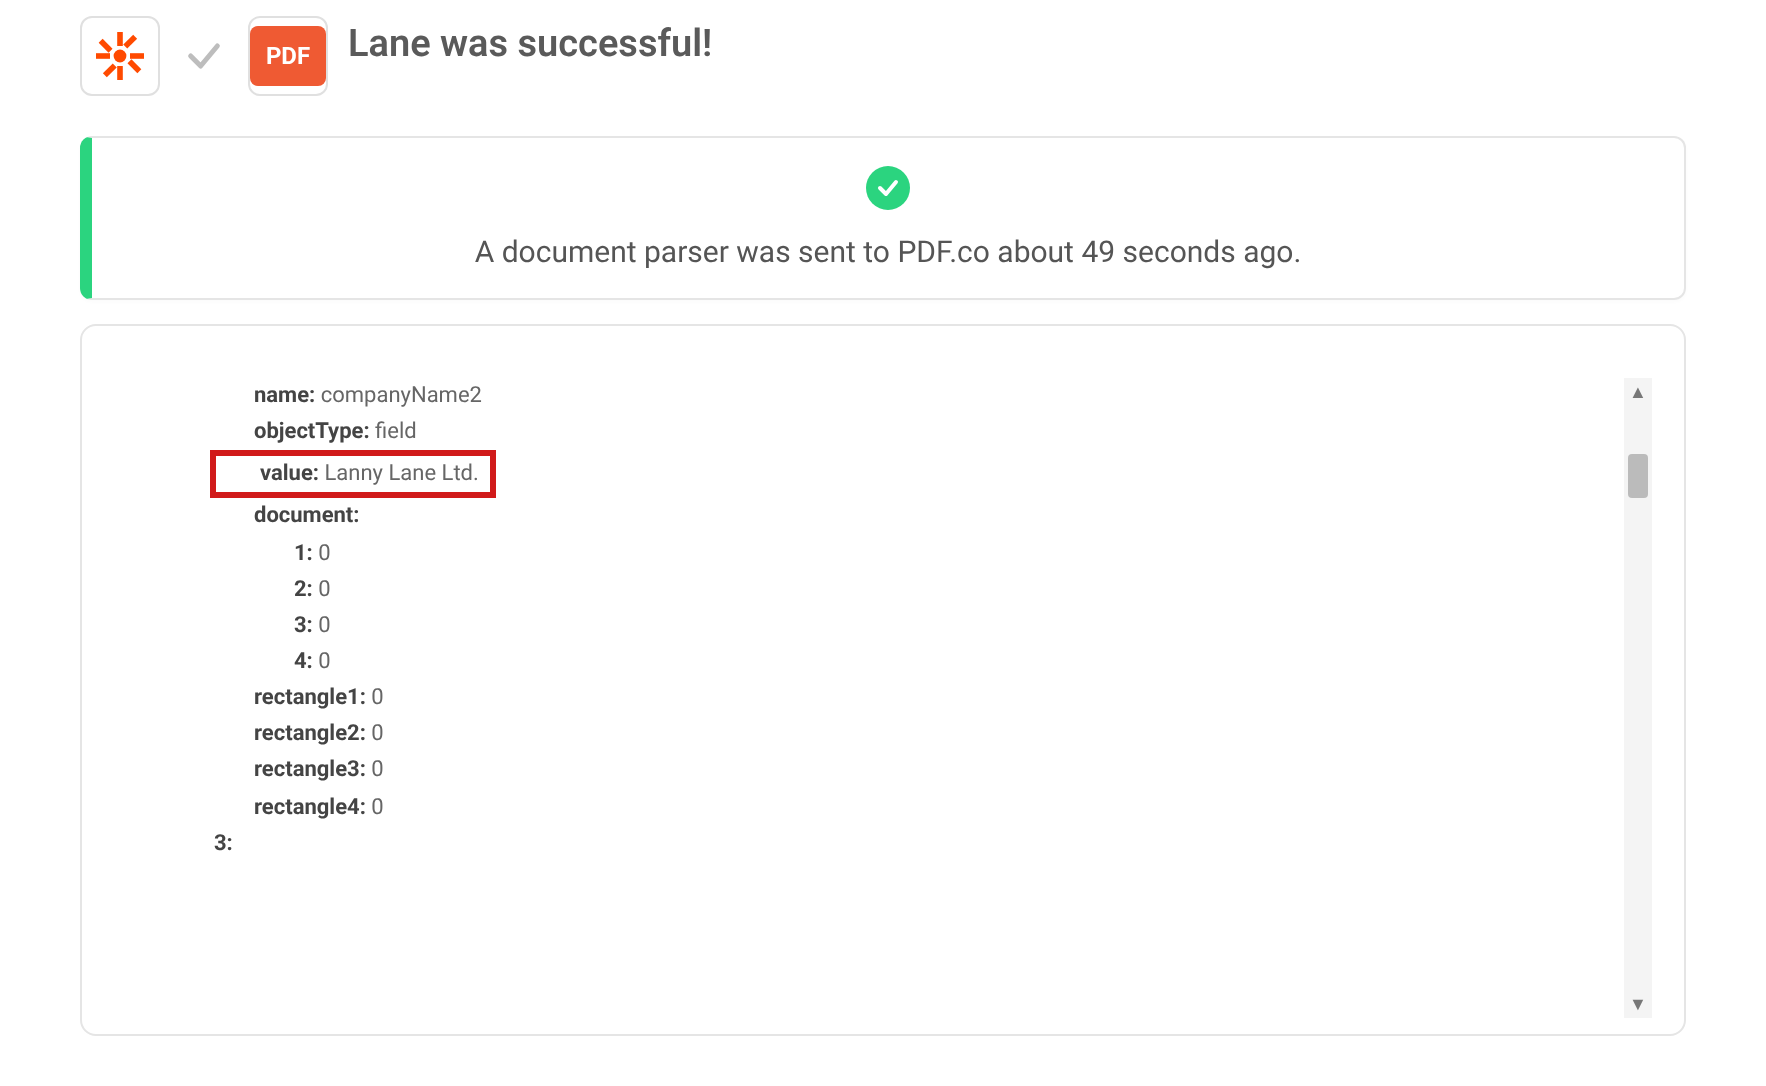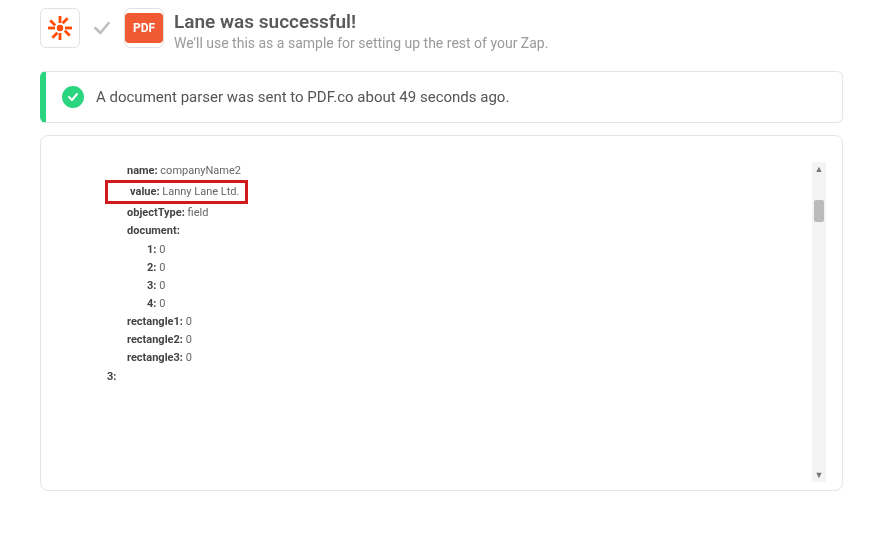--- a/index.html
+++ b/index.html
@@ -64,20 +64,21 @@
   .status-bar {
     margin: 8px 40px 12px 40px;
     border: 1px solid #e5e5e5;
     border-left: 6px solid #2bd47f;
     border-radius: 6px;
     padding: 14px 16px;
     display: flex;
     align-items: center;
     gap: 12px;
     box-shadow: 0 1px 2px rgba(0,0,0,0.02);
+    flex-direction: column;
   }
   .status-check {
     width: 22px;
     height: 22px;
     border-radius: 50%;
     background: #2bd47f;
     display: flex;
     align-items: center;
     justify-content: center;
     flex-shrink: 0;
@@ -183,50 +184,50 @@
   <div class="check-gray">
     <svg width="20" height="20" viewBox="0 0 24 24">
         <path fill="none" stroke="#bdbdbd" stroke-width="3" stroke-linecap="round" stroke-linejoin="round" d="M4 12 L10 18 L20 6"></path>
       </svg>
   </div>
   <div class="icon-box">
     <div class="pdf-badge">PDF</div>
   </div>
   <div class="header-text">
     <div class="header-title">Lane was successful!</div>
-    <div class="header-sub">We'll use this as a sample for setting up the rest of your Zap.</div>
   </div>
 </div>
 
 <div class="status-bar">
   <div class="status-check">
     <svg width="12" height="12" viewBox="0 0 24 24">
         <path fill="none" stroke="#fff" stroke-width="4" stroke-linecap="round" stroke-linejoin="round" d="M4 12 L10 18 L20 6"></path>
       </svg>
   </div>
   <div class="status-text">A document parser was sent to PDF.co about 49 seconds ago.</div>
 </div>
 
 <div class="panel">
 
   <div class="data-area">
     <div class="data-lines">
       <div class="lvl2"><span class="key">name:</span> <span class="val">companyName2</span></div>
+      <div class="lvl2"><span class="key">objectType:</span> <span class="val">field</span></div>
       <div class="lvl2">
         <span class="highlight-box"><span class="key">value:</span> <span class="val">Lanny Lane Ltd.</span></span>
       </div>
-      <div class="lvl2"><span class="key">objectType:</span> <span class="val">field</span></div>
       <div class="lvl2"><span class="key">document:</span></div>
       <div class="lvl3"><span class="key">1:</span> <span class="val">0</span></div>
       <div class="lvl3"><span class="key">2:</span> <span class="val">0</span></div>
       <div class="lvl3"><span class="key">3:</span> <span class="val">0</span></div>
       <div class="lvl3"><span class="key">4:</span> <span class="val">0</span></div>
       <div class="lvl2"><span class="key">rectangle1:</span> <span class="val">0</span></div>
       <div class="lvl2"><span class="key">rectangle2:</span> <span class="val">0</span></div>
       <div class="lvl2"><span class="key">rectangle3:</span> <span class="val">0</span></div>
+      <div class="lvl2"><span class="key">rectangle4:</span> <span class="val">0</span></div>
       <div class="lvl0"><span class="idx">3:</span></div>
 
     </div>
 
     <div class="scrollbar-track">
       <div class="scroll-arrow up">▲</div>
       <div class="scroll-thumb"></div>
       <div class="scroll-arrow down">▼</div>
     </div>
   </div>

